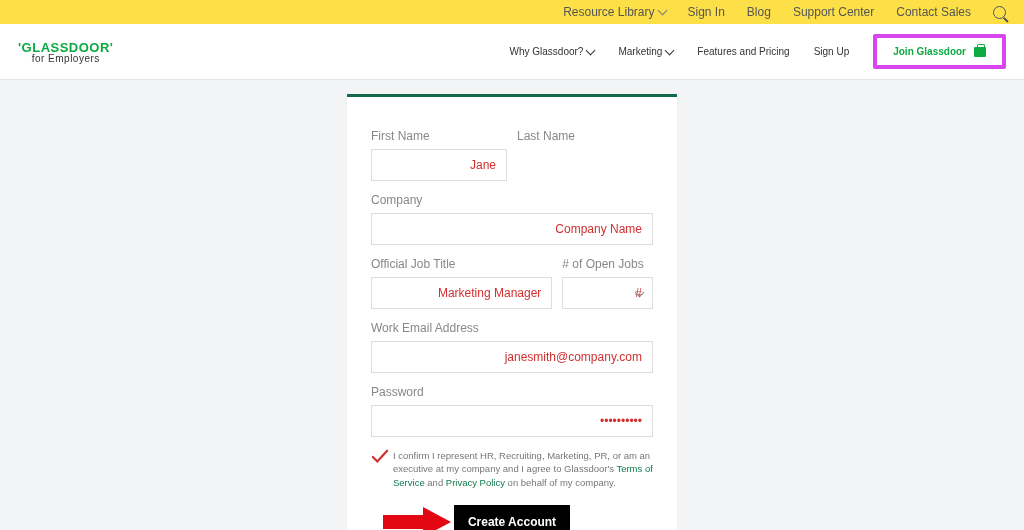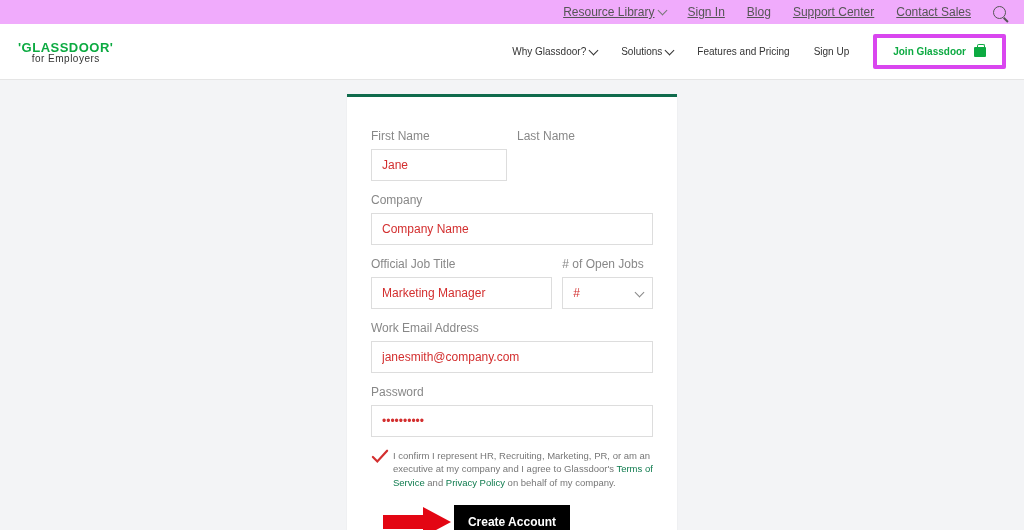--- a/index.html
+++ b/index.html
@@ -1,37 +1,37 @@
 <!DOCTYPE html>
 <html><head>
 <meta charset="utf-8">
 <style>
   * { box-sizing: border-box; margin: 0; padding: 0; }
   body { font-family: -apple-system, BlinkMacSystemFont, "Segoe UI", Helvetica, Arial, sans-serif; background: #f3f4f6; width: 1024px; height: 530px; overflow: hidden; font-size: 13px; color: #333; }
-  .topbar { height: 24px; background: #f0abfc; display: flex; justify-content: flex-end; align-items: center; gap: 22px; padding: 0 18px; font-size: 12px; color: #555; text-decoration: underline; }
+  .topbar { height: 24px; background: #fde047; display: flex; justify-content: flex-end; align-items: center; gap: 22px; padding: 0 18px; font-size: 12px; color: #555; }
   .topbar .item { cursor: pointer; display: flex; align-items: center; gap: 4px; }
   .navbar { height: 56px; background: #fff; border-bottom: 1px solid #e5e5e5; display: flex; align-items: center; padding: 0 18px; }
   .logo { display: flex; flex-direction: column; }
   .logo .big { color: #0caa41; font-weight: 700; font-size: 13px; letter-spacing: 0.5px; }
   .logo .small { color: #333; font-size: 10px; text-align: center; letter-spacing: 0.5px; margin-top: -2px; }
   .nav-right { margin-left: auto; display: flex; align-items: center; gap: 24px; font-size: 10px; color: #333; }
   .nav-item { cursor: pointer; display: flex; align-items: center; gap: 4px; }
   .join-btn { border: 4px solid #d946ef; color: #0caa41; padding: 8px 16px; border-radius: 2px; font-weight: 600; cursor: pointer; display: flex; align-items: center; gap: 8px; }
   .briefcase { width: 12px; height: 10px; background: #0caa41; border-radius: 1px; position: relative; }
   .briefcase::before { content: ""; position: absolute; top: -3px; left: 3px; width: 6px; height: 3px; border: 1.5px solid #0caa41; border-bottom: none; border-radius: 2px 2px 0 0; }
   .chev { width: 7px; height: 7px; border-right: 1.5px solid #777; border-bottom: 1.5px solid #777; transform: rotate(45deg); display: inline-block; margin-bottom: 3px; }
   .chev.dark { border-color: #333; }
   .search-ico { width: 13px; height: 13px; border: 1.5px solid #555; border-radius: 50%; position: relative; }
   .search-ico::after { content: ""; position: absolute; width: 6px; height: 1.5px; background: #555; bottom: -3px; right: -4px; transform: rotate(45deg); }
   .page { display: flex; justify-content: center; padding-top: 0; }
   .card { width: 330px; background: #fff; border-top: 3px solid #0f6b4c; padding: 32px 24px 28px; margin-top: 14px; box-shadow: 0 1px 2px rgba(0,0,0,0.05); }
   .row { display: flex; gap: 10px; margin-bottom: 12px; }
   .field { flex: 1; display: flex; flex-direction: column; }
   .label { font-size: 12px; color: #888; margin-bottom: 6px; }
-  .input { border: 1px solid #ddd; padding: 8px 10px; font-size: 12px; color: #d32f2f; outline: none; font-family: inherit; width: 100%; background: #fff; }
+  .input { border: 1px solid #ddd; padding: 8px 10px; font-size: 12px; color: #d32f2f; outline: none; font-family: inherit; width: 100%; background: #fff; text-align: right; }
   .select-wrap { position: relative; }
   .select-chev { position: absolute; right: 10px; top: 12px; width: 7px; height: 7px; border-right: 1.5px solid #888; border-bottom: 1.5px solid #888; transform: rotate(45deg); pointer-events: none; }
   .consent-row { display: flex; gap: 6px; margin-top: 6px; margin-bottom: 16px; font-size: 9.5px; color: #777; line-height: 1.4; }
   .check { width: 16px; height: 14px; flex-shrink: 0; position: relative; }
   .check svg { width: 18px; height: 16px; }
   .link { color: #1a73e8; cursor: pointer; }
   .link.green { color: #0f7b4e; }
   .action-row { display: flex; align-items: flex-end; justify-content: center; gap: 4px; position: relative; }
   .arrow-wrap { position: absolute; left: 12px; top: 2px; }
   .create-btn { background: #000; color: #fff; font-size: 12px; font-weight: 600; padding: 10px 14px; border: none; cursor: pointer; }
@@ -57,21 +57,21 @@
   <div class="logo">
     <span class="big">'GLASSDOOR'</span>
     <span class="small">for Employers</span>
   </div>
   <div class="nav-right">
     <span class="nav-item">
         <span>Why Glassdoor?</span> 
         <span class="chev dark"></span>
       </span>
     <span class="nav-item">
-        <span>Solutions</span> 
+        <span>Marketing</span> 
         <span class="chev dark"></span>
       </span>
     <span class="nav-item">Features and Pricing</span>
     <span class="nav-item">Sign Up</span>
     <span class="join-btn">
         <span>Join Glassdoor</span>
         <span class="briefcase"></span>
       </span>
   </div>
 </div>

